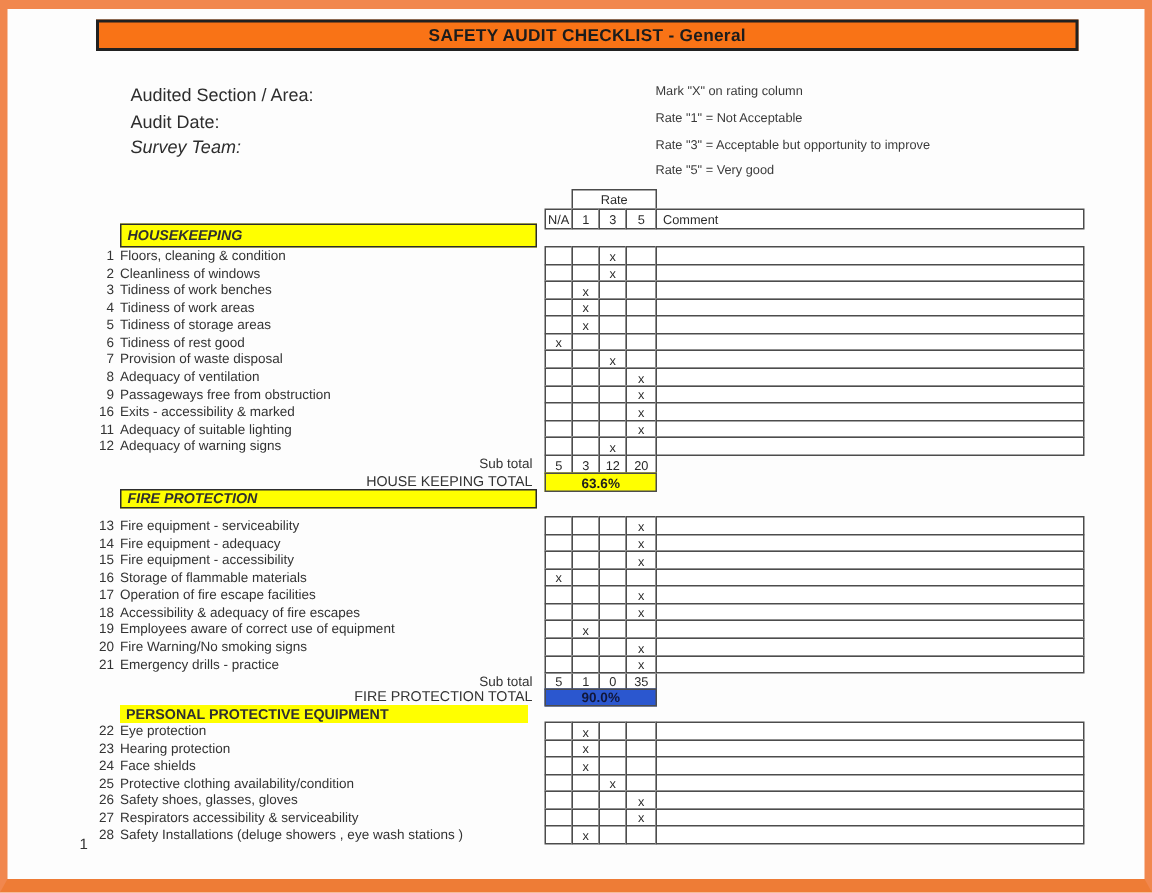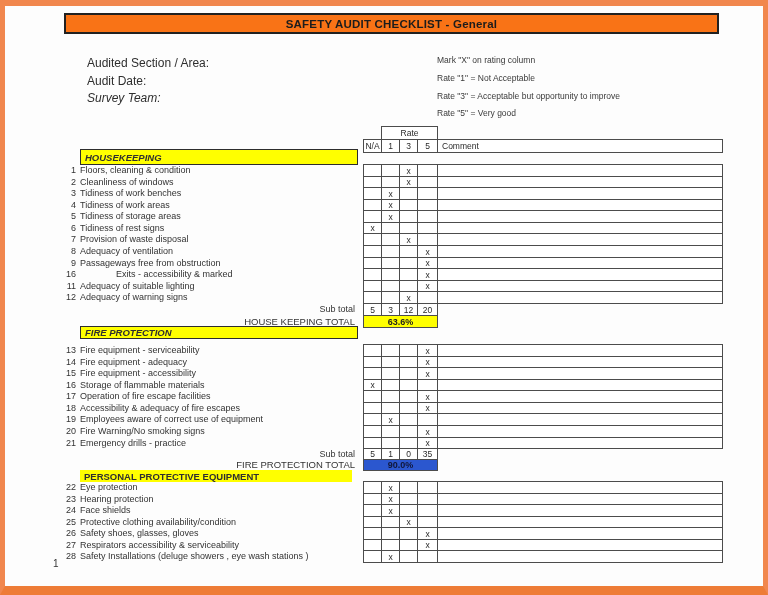--- a/index.html
+++ b/index.html
@@ -119,21 +119,21 @@
     <div class="cell" style="left: 417px; top: 199px; width: 21px; height: 12px;"></div>
     <div class="cell" style="left: 437px; top: 199px; width: 286px; height: 12px;"></div>
     <div class="itemnum" style="left: 54px; top: 210px; width: 22px; line-height: 13px;">5</div>
     <div class="itemlabel" style="left: 80px; top: 210px; line-height: 13px;">Tidiness of storage areas</div>
     <div class="cell" style="left: 363px; top: 210px; width: 19px; height: 13px;"></div>
     <div class="cell" style="left: 381px; top: 210px; width: 19px; height: 13px;">x</div>
     <div class="cell" style="left: 399px; top: 210px; width: 19px; height: 13px;"></div>
     <div class="cell" style="left: 417px; top: 210px; width: 21px; height: 13px;"></div>
     <div class="cell" style="left: 437px; top: 210px; width: 286px; height: 13px;"></div>
     <div class="itemnum" style="left: 54px; top: 222px; width: 22px; line-height: 12px;">6</div>
-    <div class="itemlabel" style="left: 80px; top: 222px; line-height: 12px;">Tidiness of rest signs</div>
+    <div class="itemlabel" style="left: 80px; top: 222px; line-height: 12px;">Tidiness of rest good</div>
     <div class="cell" style="left: 363px; top: 222px; width: 19px; height: 12px;">x</div>
     <div class="cell" style="left: 381px; top: 222px; width: 19px; height: 12px;"></div>
     <div class="cell" style="left: 399px; top: 222px; width: 19px; height: 12px;"></div>
     <div class="cell" style="left: 417px; top: 222px; width: 21px; height: 12px;"></div>
     <div class="cell" style="left: 437px; top: 222px; width: 286px; height: 12px;"></div>
     <div class="itemnum" style="left: 54px; top: 233px; width: 22px; line-height: 13px;">7</div>
     <div class="itemlabel" style="left: 80px; top: 233px; line-height: 13px;">Provision of waste disposal</div>
     <div class="cell" style="left: 363px; top: 233px; width: 19px; height: 13px;"></div>
     <div class="cell" style="left: 381px; top: 233px; width: 19px; height: 13px;"></div>
     <div class="cell" style="left: 399px; top: 233px; width: 19px; height: 13px;">x</div>
@@ -147,21 +147,21 @@
     <div class="cell" style="left: 417px; top: 245px; width: 21px; height: 13px;">x</div>
     <div class="cell" style="left: 437px; top: 245px; width: 286px; height: 13px;"></div>
     <div class="itemnum" style="left: 54px; top: 257px; width: 22px; line-height: 12px;">9</div>
     <div class="itemlabel" style="left: 80px; top: 257px; line-height: 12px;">Passageways free from obstruction</div>
     <div class="cell" style="left: 363px; top: 257px; width: 19px; height: 12px;"></div>
     <div class="cell" style="left: 381px; top: 257px; width: 19px; height: 12px;"></div>
     <div class="cell" style="left: 399px; top: 257px; width: 19px; height: 12px;"></div>
     <div class="cell" style="left: 417px; top: 257px; width: 21px; height: 12px;">x</div>
     <div class="cell" style="left: 437px; top: 257px; width: 286px; height: 12px;"></div>
     <div class="itemnum" style="left: 54px; top: 268px; width: 22px; line-height: 13px;">16</div>
-    <div class="itemlabel" style="left: 80px; top: 268px; line-height: 13px; margin-left: 36px;">Exits - accessibility &amp; marked</div>
+    <div class="itemlabel" style="left: 80px; top: 268px; line-height: 13px;">Exits - accessibility &amp; marked</div>
     <div class="cell" style="left: 363px; top: 268px; width: 19px; height: 13px;"></div>
     <div class="cell" style="left: 381px; top: 268px; width: 19px; height: 13px;"></div>
     <div class="cell" style="left: 399px; top: 268px; width: 19px; height: 13px;"></div>
     <div class="cell" style="left: 417px; top: 268px; width: 21px; height: 13px;">x</div>
     <div class="cell" style="left: 437px; top: 268px; width: 286px; height: 13px;"></div>
     <div class="itemnum" style="left: 54px; top: 280px; width: 22px; line-height: 12px;">11</div>
     <div class="itemlabel" style="left: 80px; top: 280px; line-height: 12px;">Adequacy of suitable lighting</div>
     <div class="cell" style="left: 363px; top: 280px; width: 19px; height: 12px;"></div>
     <div class="cell" style="left: 381px; top: 280px; width: 19px; height: 12px;"></div>
     <div class="cell" style="left: 399px; top: 280px; width: 19px; height: 12px;"></div>

